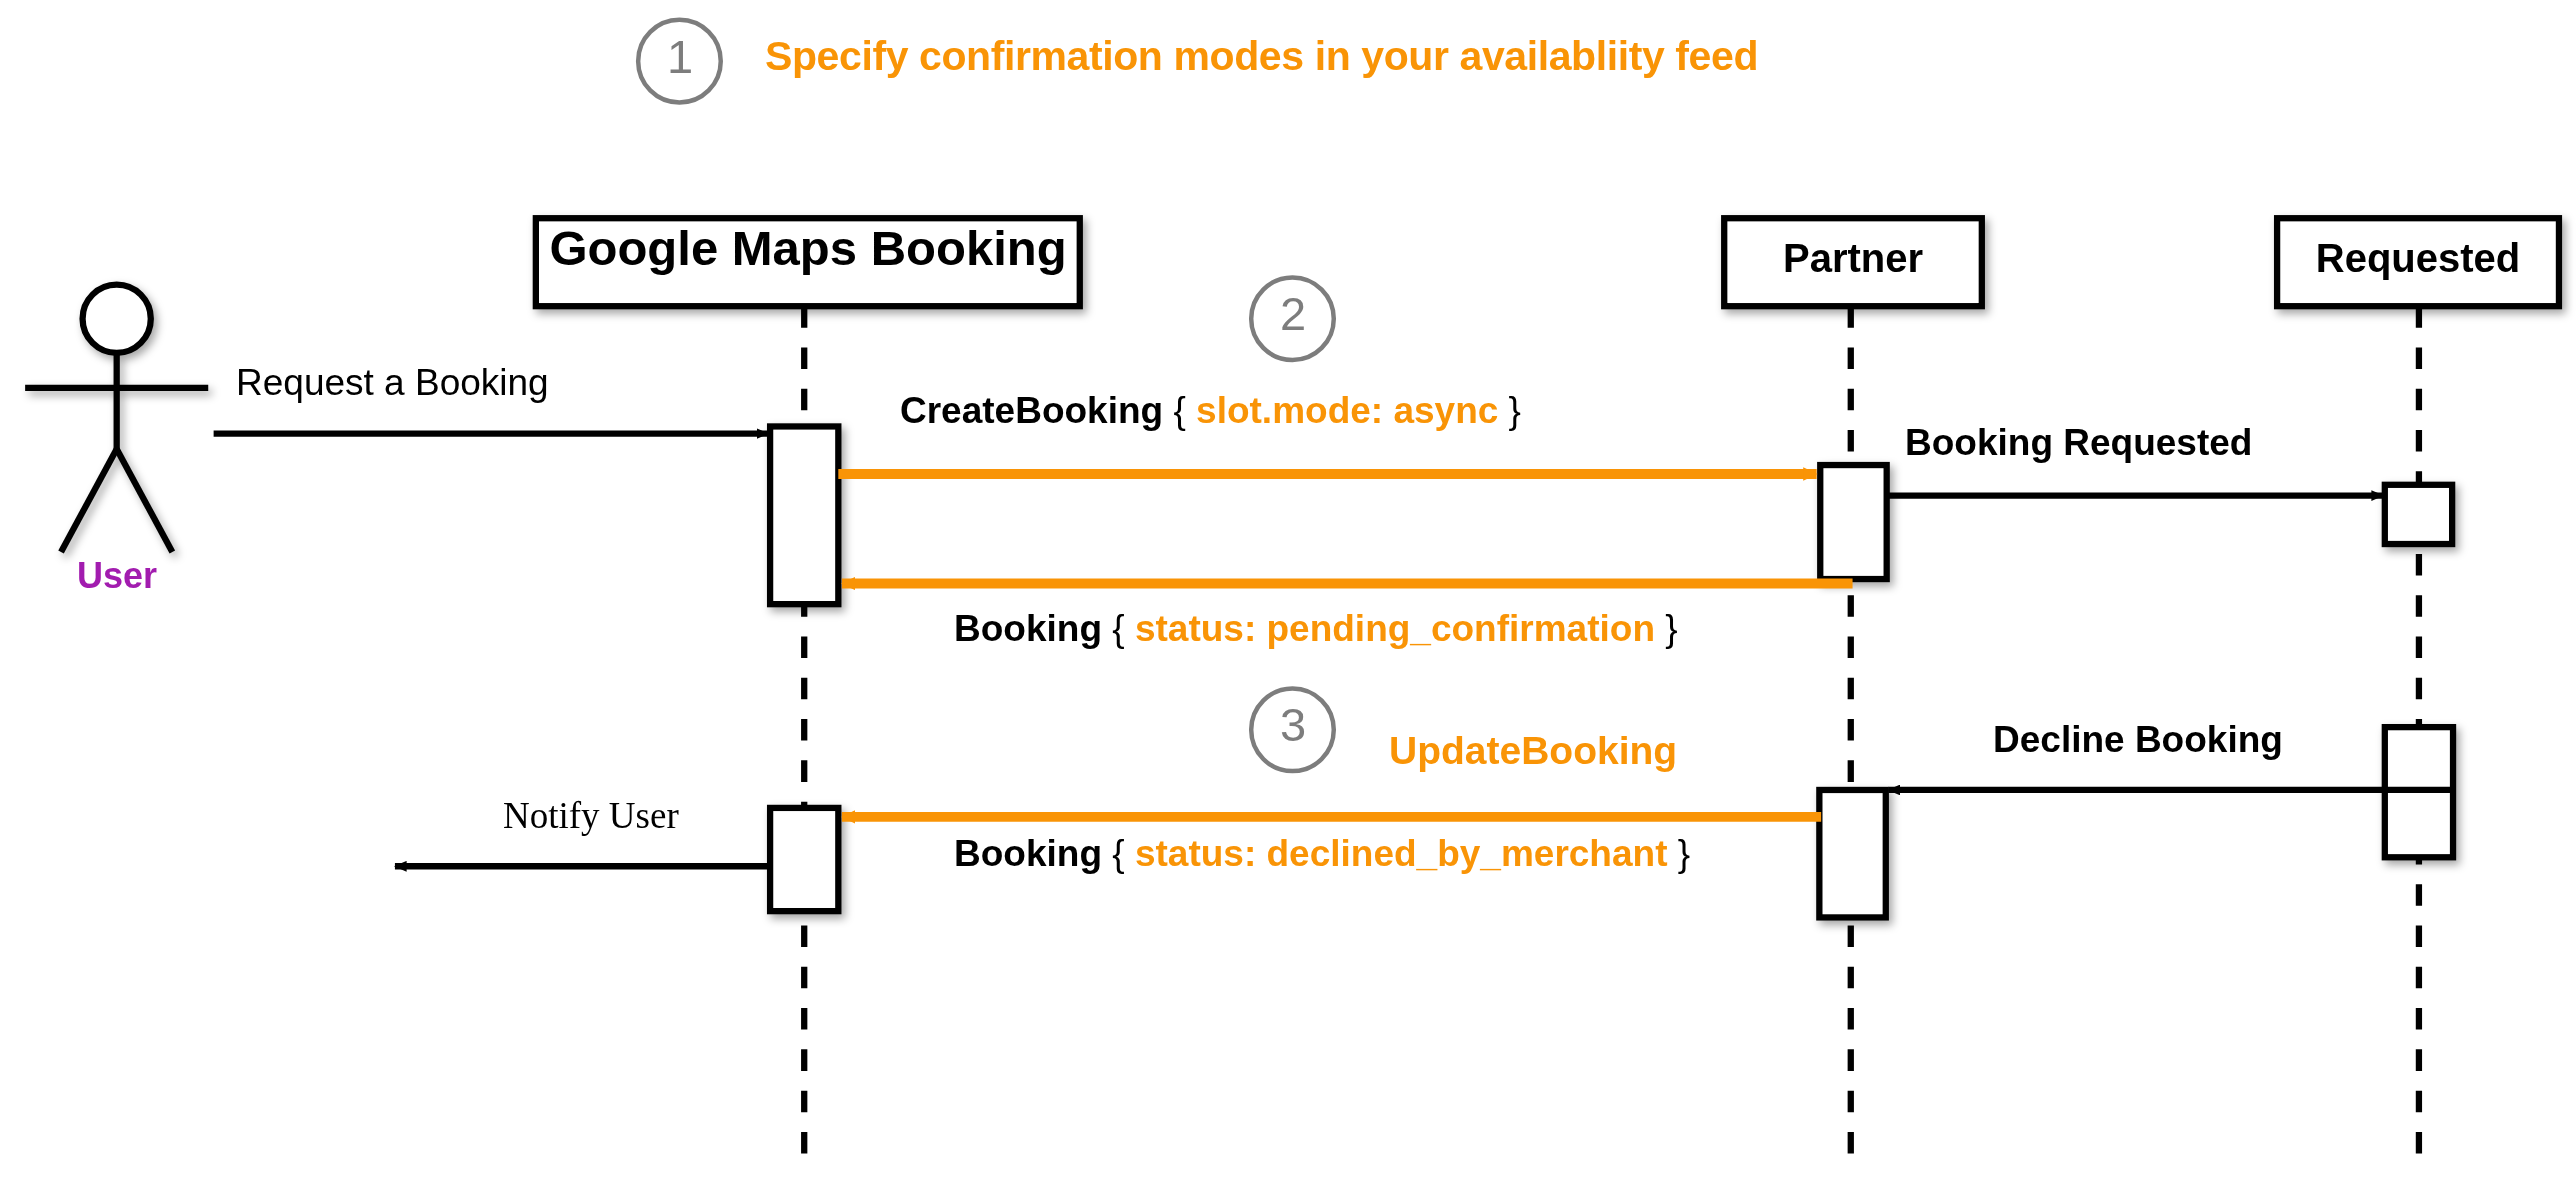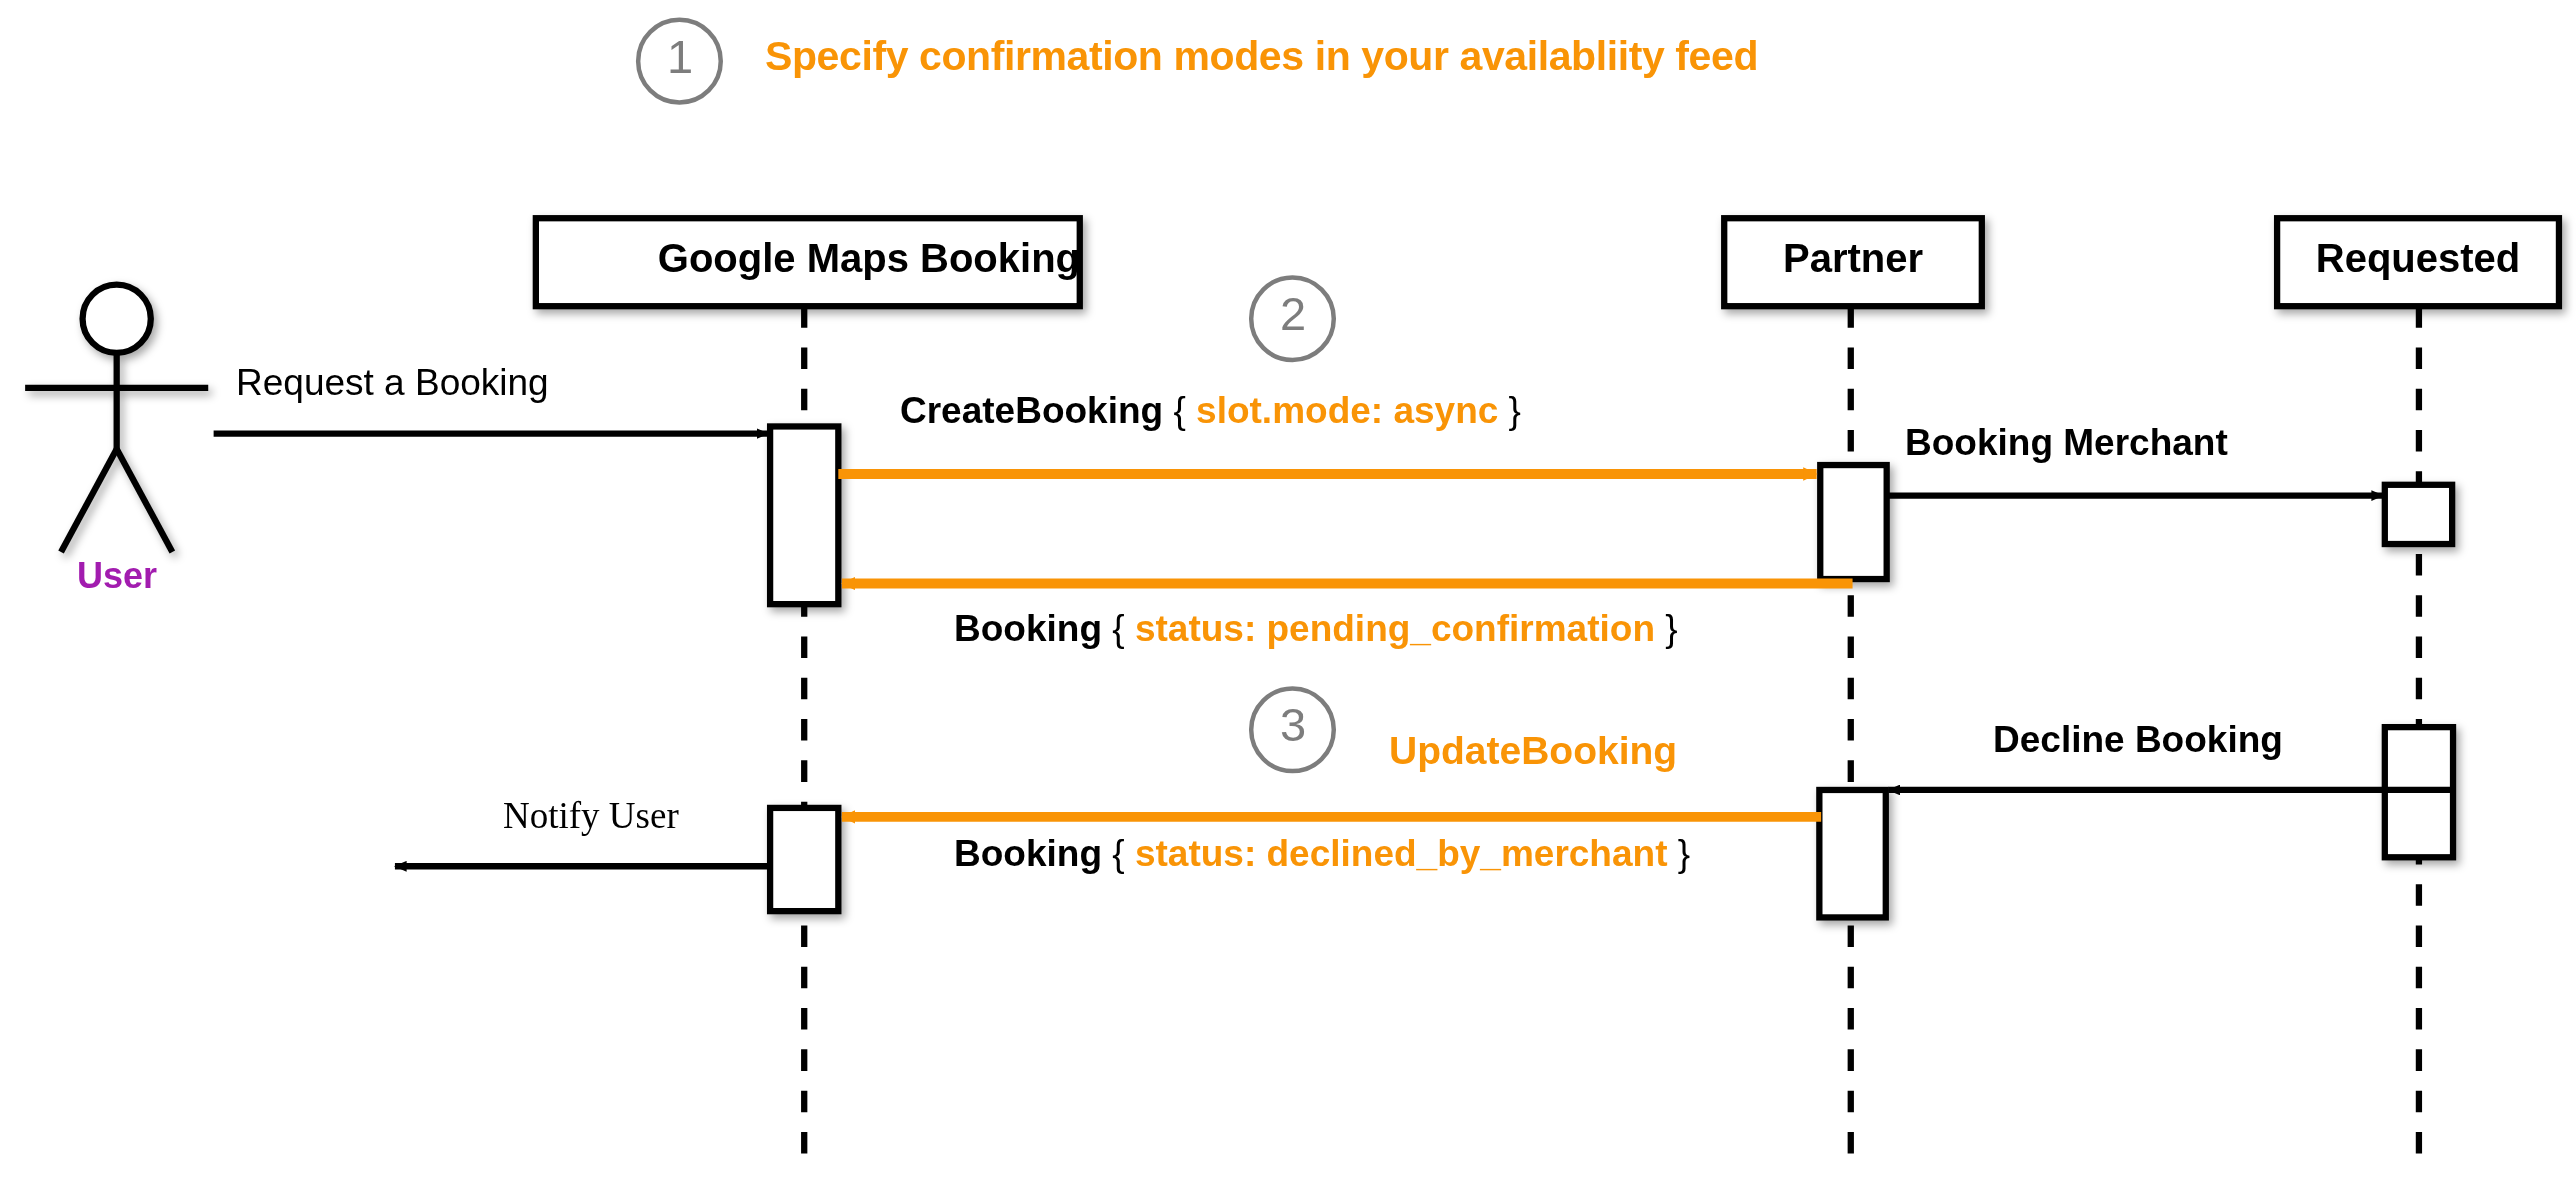--- a/index.html
+++ b/index.html
@@ -91,32 +91,32 @@
       <circle cx="1440" cy="813" r="46"></circle>
     </g>
   </svg>
 
   <div class="step-num" style="left:635px;top:29px;width:90px;font-size:47px;">1</div>
   <div class="step-num" style="left:1248px;top:286px;width:90px;font-size:47px;">2</div>
   <div class="step-num" style="left:1248px;top:697px;width:90px;font-size:47px;">3</div>
 
   <div class="lbl title-text" style="left:765px;top:36px;">Specify confirmation modes in your availabliity feed</div>
 
-  <div class="lbl hdr-title" style="left:536px;top:238px;width:544px;text-align:right;font-size:40px;">Google Maps Booking</div>
+  <div class="lbl hdr-title" style="left:536px;top:224px;width:544px;text-align:center;font-size:49px;">Google Maps Booking</div>
   <div class="lbl hdr-title" style="left:1724px;top:238px;width:258px;text-align:center;font-size:40px;">Partner</div>
   <div class="lbl hdr-title" style="left:2277px;top:238px;width:282px;text-align:center;font-size:40px;">Requested</div>
   <div class="lbl actor-label" style="left:27px;top:558px;width:180px;text-align:center;">User</div>
 
   <div class="lbl msg-reg" style="left:236px;top:364px;">Request a Booking</div>
 
   <div class="lbl" style="left:900px;top:392px;font-size:37px;">
     <span class="msg-bold">CreateBooking</span><span class="brace" style="font-size:37px;"> {&nbsp;</span><span class="msg-orange" style="font-size:37px;">slot.mode: async</span><span class="brace" style="font-size:37px;">&nbsp;}</span>
   </div>
 
-  <div class="lbl msg-bold" style="left:1905px;top:424px;">Booking Merchant</div>
+  <div class="lbl msg-bold" style="left:1905px;top:424px;">Booking Requested</div>
 
   <div class="lbl" style="left:954px;top:610px;font-size:37px;">
     <span class="msg-bold">Booking</span><span class="brace" style="font-size:37px;"> {&nbsp;</span><span class="msg-orange" style="font-size:37px;">status: pending_confirmation</span><span class="brace" style="font-size:37px;">&nbsp;}</span>
   </div>
 
   <div class="lbl msg-bold" style="left:1993px;top:721px;">Decline Booking</div>
 
   <div class="lbl msg-orange" style="left:1389px;top:731px;font-size:39px;">UpdateBooking</div>
 
   <div class="lbl" style="left:954px;top:835px;font-size:37px;">

